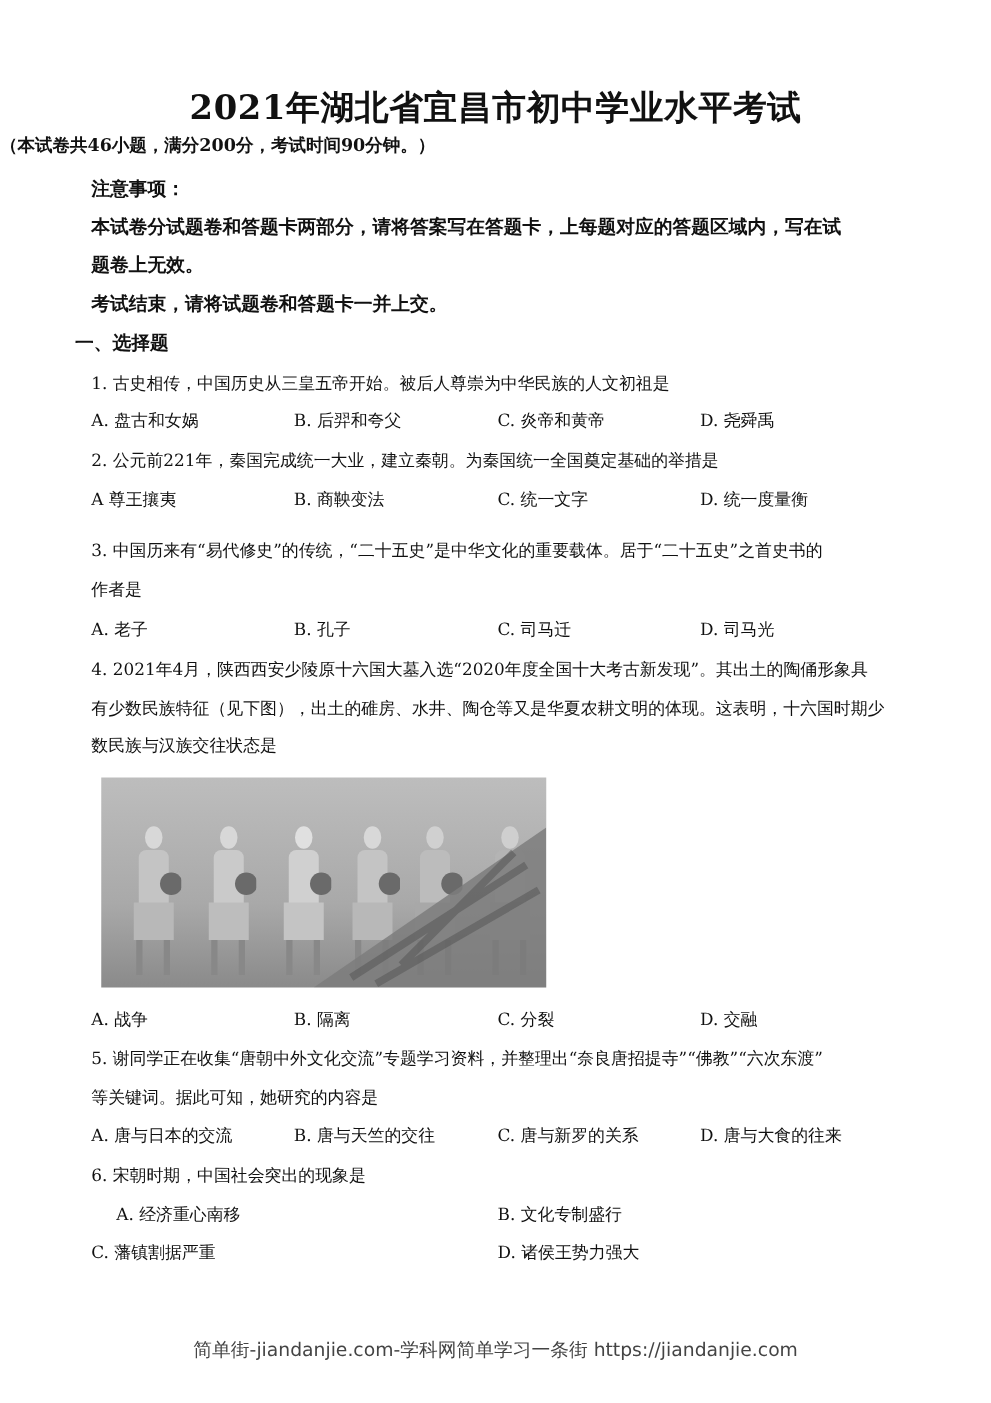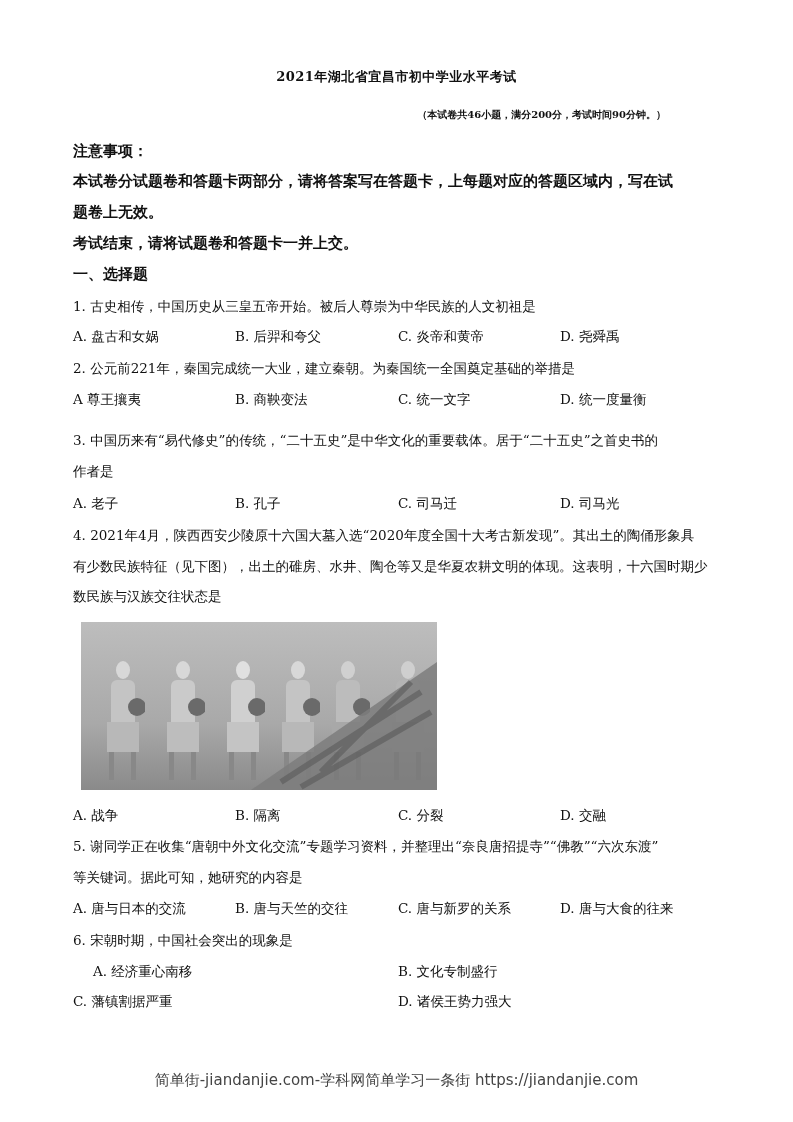--- a/index.html
+++ b/index.html
@@ -1,41 +1,41 @@
 <!DOCTYPE html>
 <html><head>
 <meta charset="utf-8">
 <style>
   html, body { margin: 0; padding: 0; background: #ffffff; }
   body { width: 793px; height: 1122px; position: relative; overflow: hidden;
          font-family: "DejaVu Serif", "Liberation Serif", serif; color: #111; }
   .abs { position: absolute; white-space: nowrap; }
-  .title { left: 0; width: 793px; text-align: center; top: 68px; font-size: 13px; font-weight: bold;
+  .title { left: 0; width: 793px; text-align: center; top: 68px; font-size: 27px; font-weight: bold;
            font-family: "DejaVu Serif", serif; letter-spacing: 0.5px; }
-  .subtitle { left: 0; width: 666px; text-align: right; top: 108px; font-size: 10px; font-weight: bold; }
+  .subtitle { left: 0; width: 666px; text-align: left; top: 108px; font-size: 14px; font-weight: bold; }
   .bold { font-weight: bold; font-size: 15px; font-family: "DejaVu Sans", sans-serif; }
   .q { font-size: 13.5px; left: 73px; }
   .opt { font-size: 13.5px; }
   .photo { left: 81px; top: 622px; width: 356px; height: 168px; overflow: hidden;
            background: linear-gradient(180deg,#bdbdbd 0%,#a9a9a9 60%,#8a8a8a 100%); }
   .figure { position: absolute; bottom: 8px; width: 44px; height: 130px; }
   .footer { left: 0; width: 793px; text-align: center; top: 1071px; font-size: 15px; color: #444;
             font-family: "DejaVu Sans", sans-serif; }
 </style>
 </head>
 <body>
 
 <div class="abs title">2021年湖北省宜昌市初中学业水平考试</div>
 <div class="abs subtitle">（本试卷共46小题，满分200分，考试时间90分钟。）</div>
 
 <div class="abs bold" style="left:73px;top:142px;">注意事项：</div>
 <div class="abs bold" style="left:73px;top:172px;">本试卷分试题卷和答题卡两部分，请将答案写在答题卡，上每题对应的答题区域内，写在试</div>
 <div class="abs bold" style="left:73px;top:203px;">题卷上无效。</div>
 <div class="abs bold" style="left:73px;top:234px;">考试结束，请将试题卷和答题卡一并上交。</div>
-<div class="abs bold" style="left:73px;top:265px;">一、选择题</div>
+<div class="abs bold" style="left:60px;top:265px;">一、选择题</div>
 
 <div class="abs q" style="top:298px;">1. 古史相传，中国历史从三皇五帝开始。被后人尊崇为中华民族的人文初祖是</div>
 <div class="abs opt" style="left:73px;top:328px;text-align:right;">A. 盘古和女娲</div>
 <div class="abs opt" style="left:235px;top:328px;">B. 后羿和夸父</div>
 <div class="abs opt" style="left:398px;top:328px;">C. 炎帝和黄帝</div>
 <div class="abs opt" style="left:560px;top:328px;">D. 尧舜禹</div>
 
 <div class="abs q" style="top:360px;">2. 公元前221年，秦国完成统一大业，建立秦朝。为秦国统一全国奠定基础的举措是</div>
 <div class="abs opt" style="left:73px;top:391px;">A  尊王攘夷</div>
 <div class="abs opt" style="left:235px;top:391px;">B. 商鞅变法</div>

